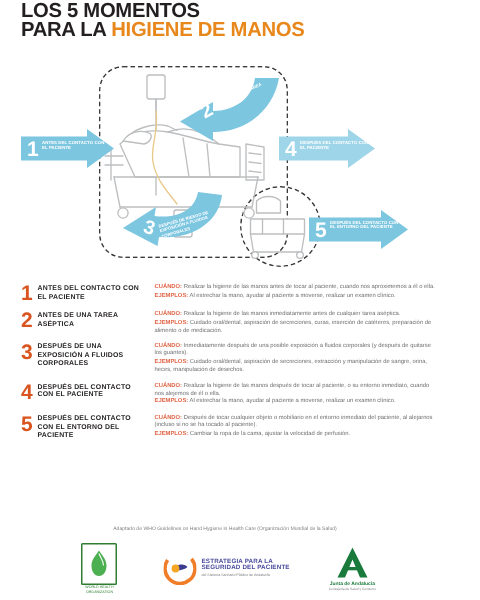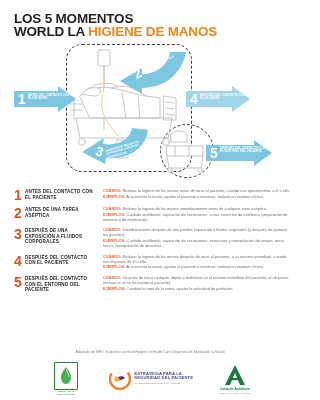--- a/index.html
+++ b/index.html
@@ -6,21 +6,21 @@
   body{
     width:300px;height:400px;overflow:hidden;
     background:#ffffff;
     font-family:"Liberation Sans",sans-serif;
     color:#231f20;
   }
   .poster{position:relative;width:300px;height:400px;}
 
   
   .title{
-    position:absolute;left:14px;top:12px;width:275px;
+    position:absolute;left:14px;top:0px;width:275px;
     font-weight:bold;font-size:13.5px;line-height:13px;
     letter-spacing:-0.2px;
   }
   .title .l1{display:block;color:#231f20;}
   .title .l2{display:block;color:#231f20;}
   .title .accent{color:#e8881c;text-align:right;}
 
   
   .diagram{position:absolute;left:0;top:36px;width:300px;height:152px;}
   .dashed-area{
@@ -98,21 +98,21 @@
   .junta-cap{font-size:3.3px;font-weight:bold;color:#1a7a3c;margin-top:1px;}
   .junta-sub{font-size:2.2px;color:#808285;margin-top:0.5px;}
 </style>
 </head>
 <body>
 
 <div class="poster">
 
   <div class="title">
     <span class="l1">LOS 5 MOMENTOS</span>
-    <span class="l2"><span>WORLD LA </span><span class="accent">HIGIENE DE MANOS</span></span>
+    <span class="l2"><span>PARA LA </span><span class="accent">HIGIENE DE MANOS</span></span>
   </div>
 
   <div class="diagram">
 
     <div class="dashed-area"></div>
     <div class="dashed-circle"></div>
 
     <svg class="bed-svg" width="140" height="128" viewBox="0 0 140 128">
       <g fill="none" stroke="#bcbec0" stroke-width="0.9" stroke-linejoin="round" stroke-linecap="round">
 

